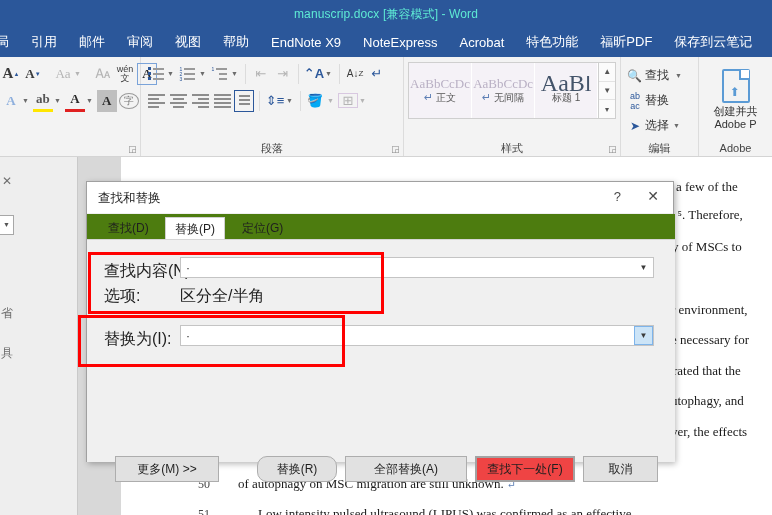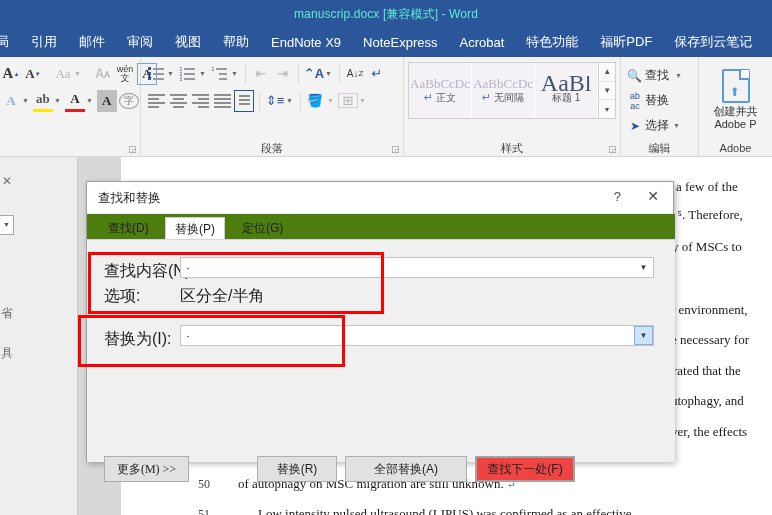--- a/index.html
+++ b/index.html
@@ -413,23 +413,24 @@
 
       <div class="fld-label" style="left:17px; top:46px;">选项:</div>
       <div class="fld-label" style="left:93px; top:46px;">区分全/半角</div>
 
       <div class="fld-label" style="left:17px; top:89px;">替换为(I):</div>
       <div class="combo focused" style="left:93px; top:85px; width:474px;">
         <span class="val">·</span>
         <span class="arrow">▼</span>
       </div>
 
-      <div class="dbtn" style="left:17px;  top:216px; width:85px;font-family:Liberation Serif, serif;">更多(M) &gt;&gt;</div>
-      <div class="dbtn" style="left:170px; top:216px; width:80px;">替换(R)</div>
+      <div class="dbtn" style="left:28px;  top:216px; width:104px;">更多(M) &gt;&gt;</div>
+      <div class="dbtn" style="left:170px; top:216px; width:80px;border-radius:10px;">替换(R)</div>
       <div class="dbtn" style="left:258px; top:216px; width:122px;">全部替换(A)</div>
       <div class="dbtn default" style="left:388px; top:216px; width:100px;">查找下一处(F)</div>
+      <div class="dbtn" style="left:496px; top:216px; width:75px;">取消</div>
     </div>
   </div>
 
   <div class="redbox" style="left:88px;  top:252px; width:296px; height:62px;"></div>
   <div class="redbox" style="left:78px;  top:315px; width:267px; height:52px;"></div>
 
 </div>
 
 </body></html>

